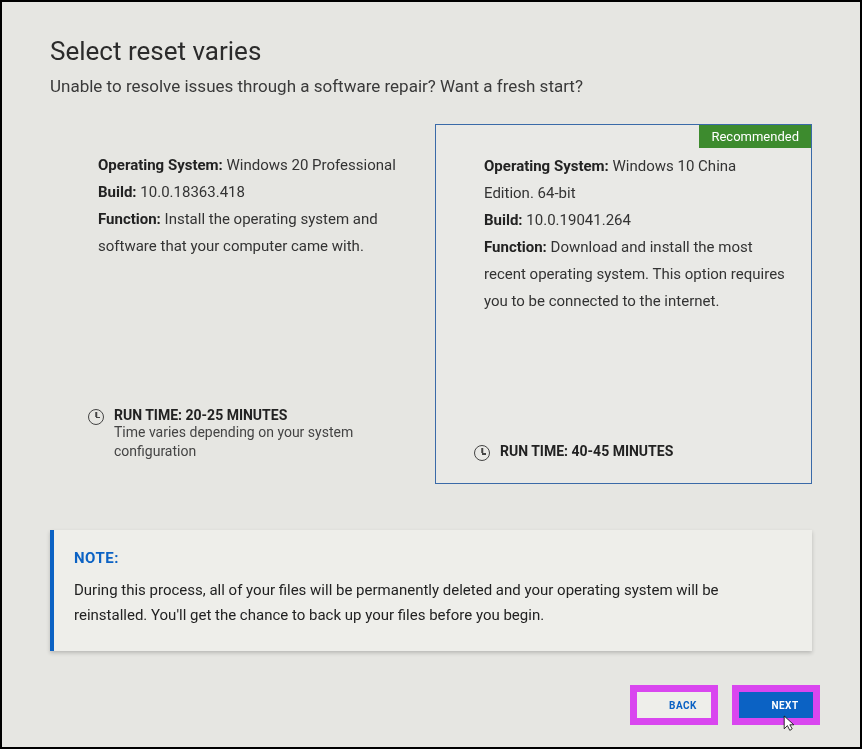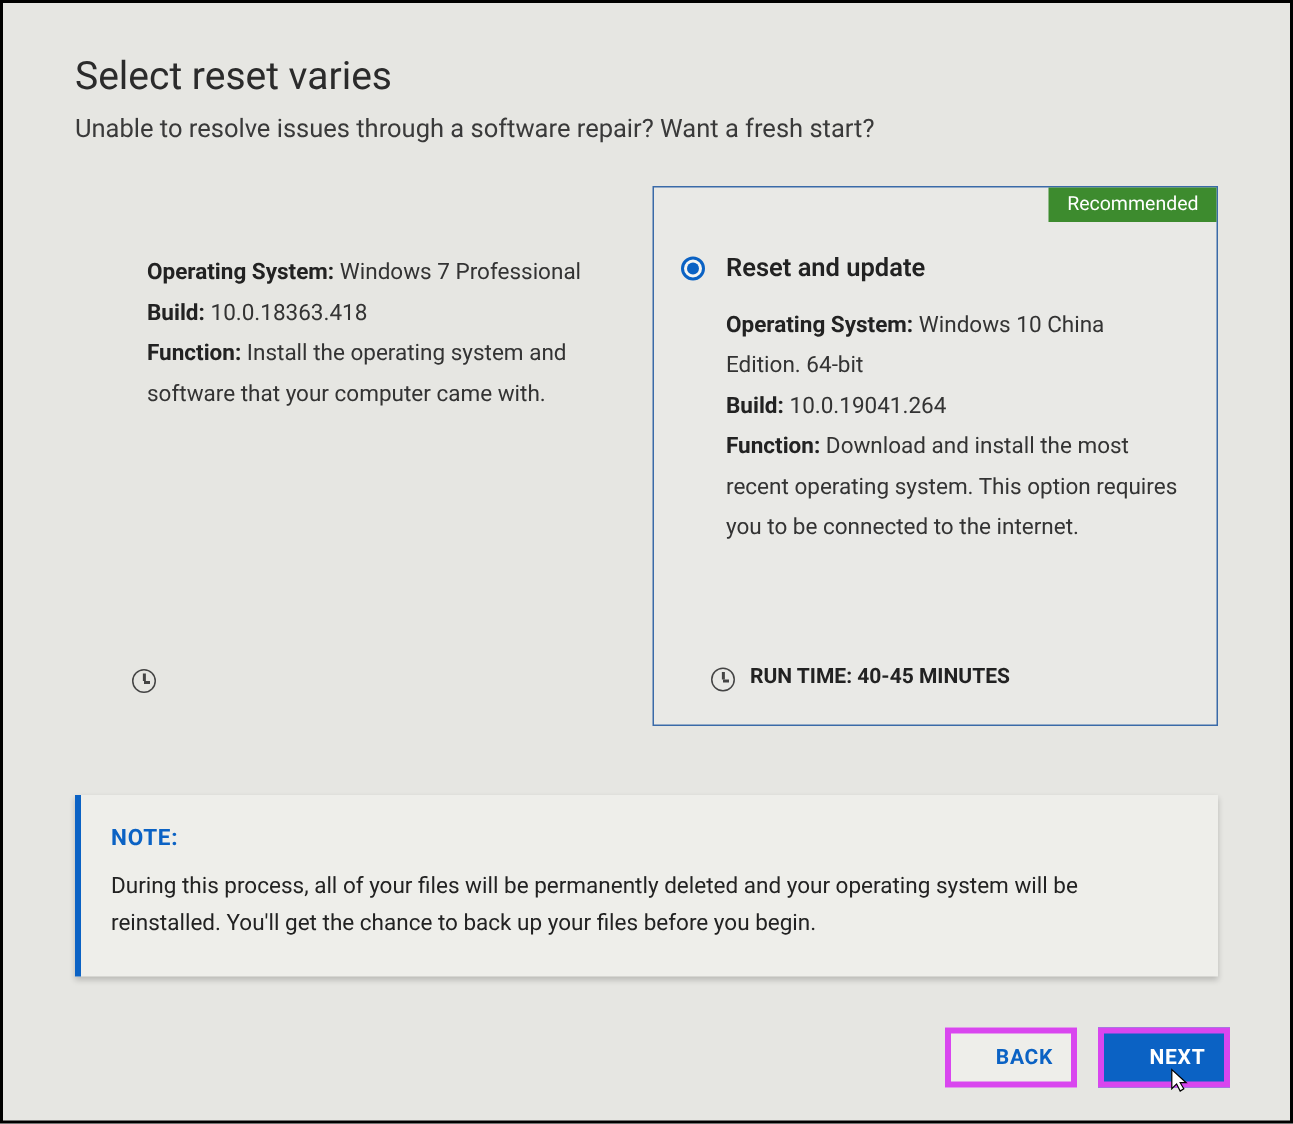--- a/index.html
+++ b/index.html
@@ -26,21 +26,21 @@
     color: #3a3a3a;
     margin-bottom: 28px;
   }
   .options {
     display: flex;
     gap: 10px;
   }
   .option-card {
     flex: 1;
     position: relative;
-    padding: 44px 22px 22px 18px;
+    padding: 28px 22px 22px 18px;
     min-height: 360px;
     display: flex;
     flex-direction: column;
   }
   .option-card.selected {
     border: 1px solid #3a6aa8;
     background: rgba(255,255,255,0.15);
   }
   .recommended-badge {
     position: absolute;
@@ -146,24 +146,24 @@
   .footer {
     position: absolute;
     right: 40px;
     bottom: 22px;
     display: flex;
     gap: 14px;
   }
   .btn {
     min-width: 88px;
     height: 40px;
-    font-size: 14px;
+    font-size: 10px;
     font-weight: 700;
     letter-spacing: .5px;
-    border: 4px solid #d946ef;
+    border: 7px solid #d946ef;
     display: inline-flex;
     align-items: center;
     justify-content: center;
     cursor: pointer;
     padding-left: 18px;
   }
   .btn-back {
     background: #eeeeea;
     color: #0b62c4;
   }
@@ -184,42 +184,42 @@
 <div class="page">
   <div class="title">Select reset varies</div>
   <div class="subtitle">Unable to resolve issues through a software repair? Want a fresh start?</div>
 
   <div class="options">
 
     <div class="option-card">
       <div class="option-body">
         <div class="kv">
           <span class="label">Operating System:</span>
-          <span>Windows 7 Professional</span>
+          <span>Windows 20 Professional</span>
         </div>
         <div class="kv">
           <span class="label">Build:</span>
           <span>10.0.18363.418</span>
         </div>
         <div class="kv">
           <span class="label">Function:</span>
           <span>Install the operating system and software that your computer came with.</span>
         </div>
       </div>
       <div class="runtime-block">
         <span class="clock-icon"></span>
+        <div>
+          <div class="runtime-title">RUN TIME: 20-25 MINUTES</div>
+          <div class="runtime-sub">Time varies depending on your system configuration</div>
+        </div>
       </div>
     </div>
 
     <div class="option-card selected">
       <div class="recommended-badge">Recommended</div>
-      <div class="radio-row">
-        <span class="radio checked"></span>
-        <span class="option-title">Reset and update</span>
-      </div>
       <div class="option-body">
         <div class="kv">
           <span class="label">Operating System:</span>
           <span>Windows 10 China Edition. 64-bit</span>
         </div>
         <div class="kv">
           <span class="label">Build:</span>
           <span>10.0.19041.264</span>
         </div>
         <div class="kv">

